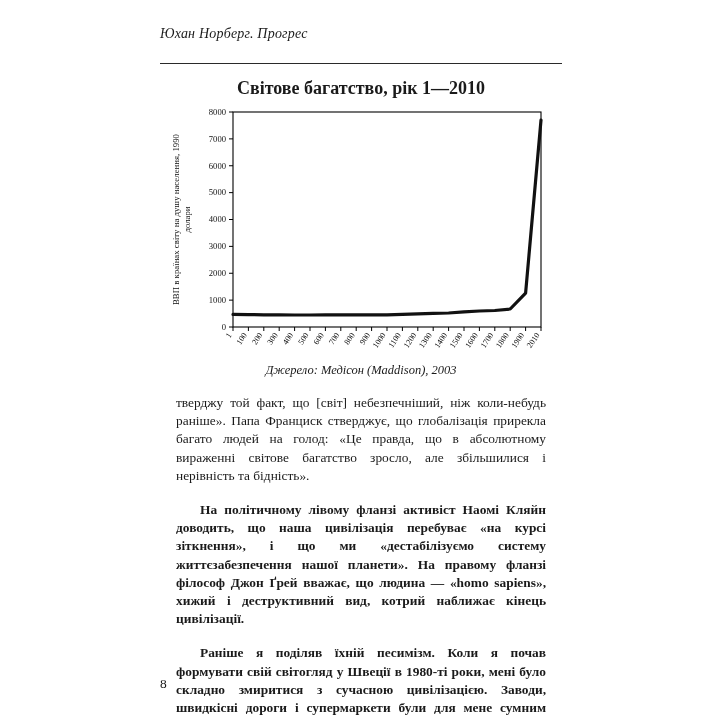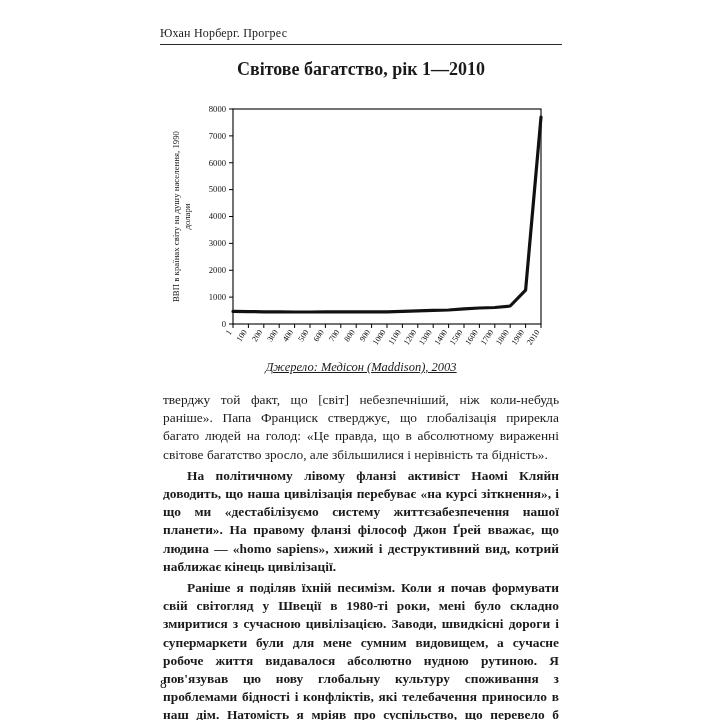--- a/index.html
+++ b/index.html
@@ -14,58 +14,58 @@
     position: relative;
     width: 720px; height: 720px;
     box-sizing: border-box;
   }
   .content {
     position: absolute;
     left: 160px; top: 26px;
     width: 402px;
   }
   .running-header {
-    font-size: 12px;
+    font-size: 14px;
     letter-spacing: 0.2px;
-    padding-bottom: 3px;
+    padding-bottom: 21px;
     border-bottom: 1.2px solid #2a2a2a;
+    font-style: italic;
   }
   .chart-block {
     margin-top: 14px;
     text-align: center;
   }
   .chart-title {
     font-size: 18px;
     font-weight: bold;
-    margin: 2px 0 22px 0;
+    margin: 2px 0 6px 0;
   }
   #chart-svg {
     display: block;
     margin: 0 auto;
     width: 396px;
     height: 252px;
   }
   #chart-svg text {
     font-family: "Liberation Serif", "DejaVu Serif", serif;
     fill: #111111;
   }
   .chart-source {
     font-style: italic;
     font-size: 12.5px;
     margin-top: 6px;
     text-align: center;
-    text-decoration: underline;
   }
   .body-text {
     margin-top: 16px;
     font-size: 13.4px;
     line-height: 18.2px;
     text-align: justify;
   }
-  .body-text p { margin: 3px; }
+  .body-text p { margin: 16px; }
   .body-text p.indent { text-indent: 24px; font-weight: bold; }
   .page-number {
     position: absolute;
     left: 160px; top: 676px;
     font-size: 13.5px;
   }
 </style>
 </head>
 <body>
 

